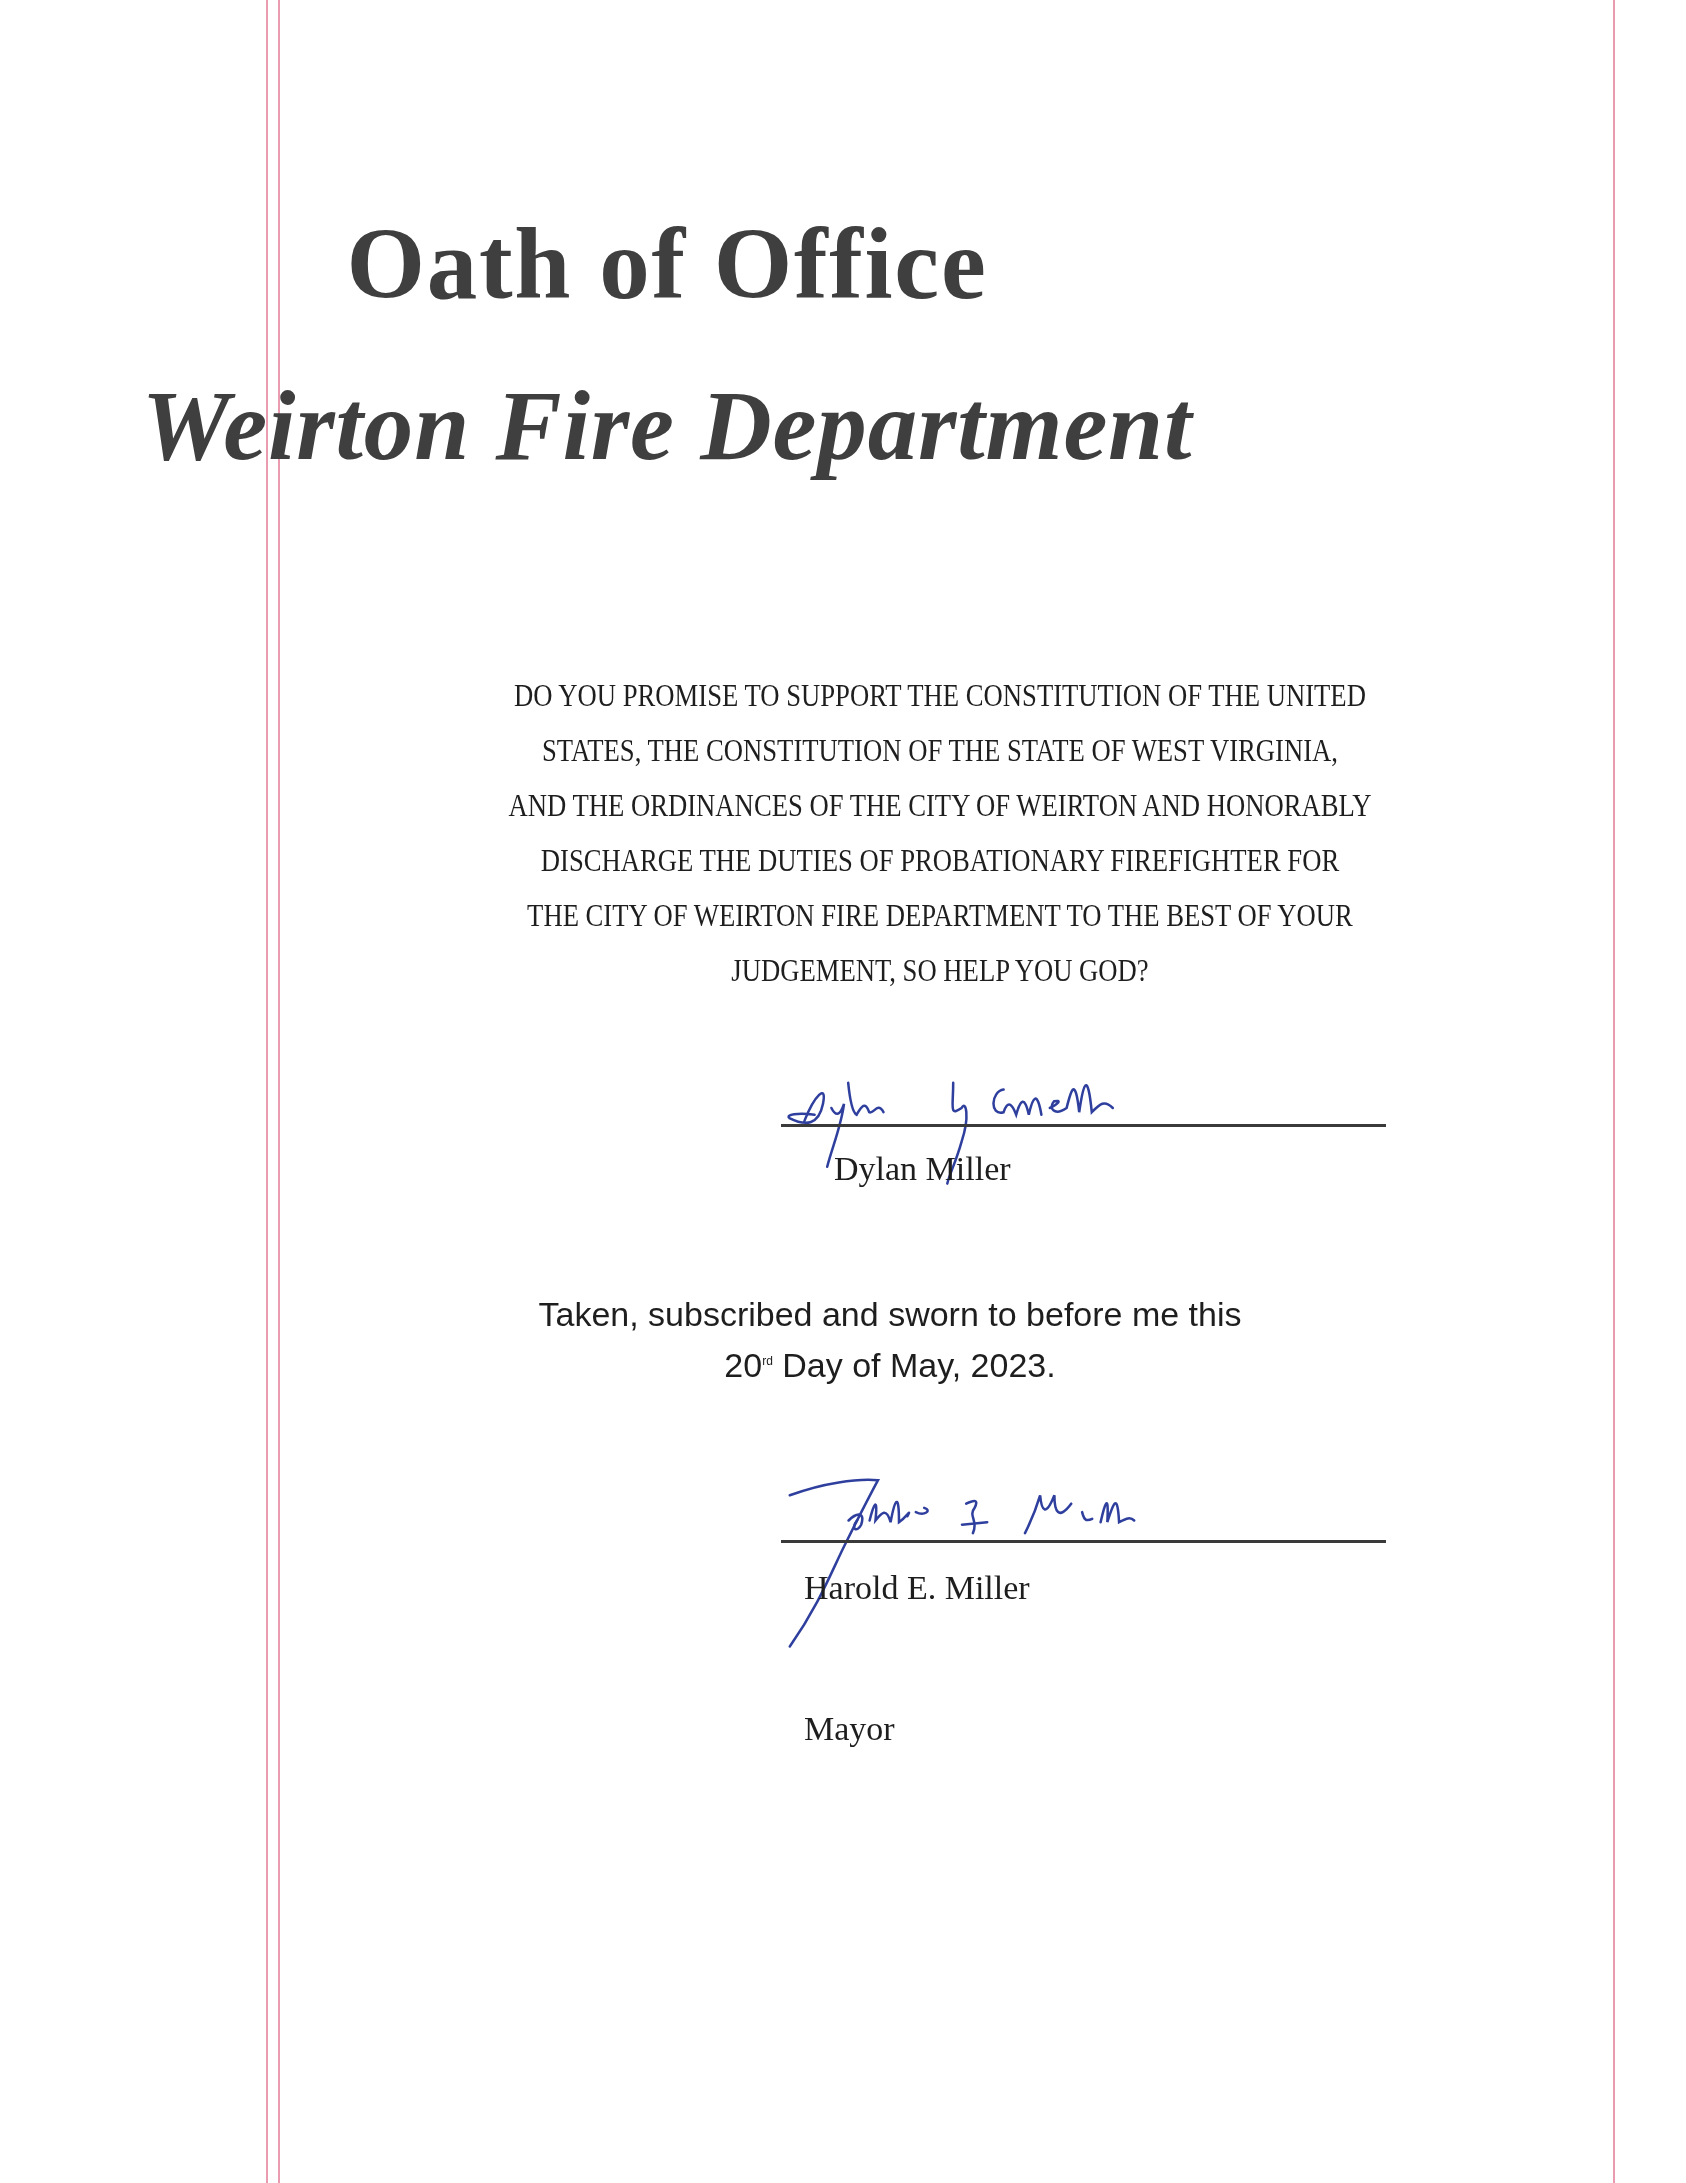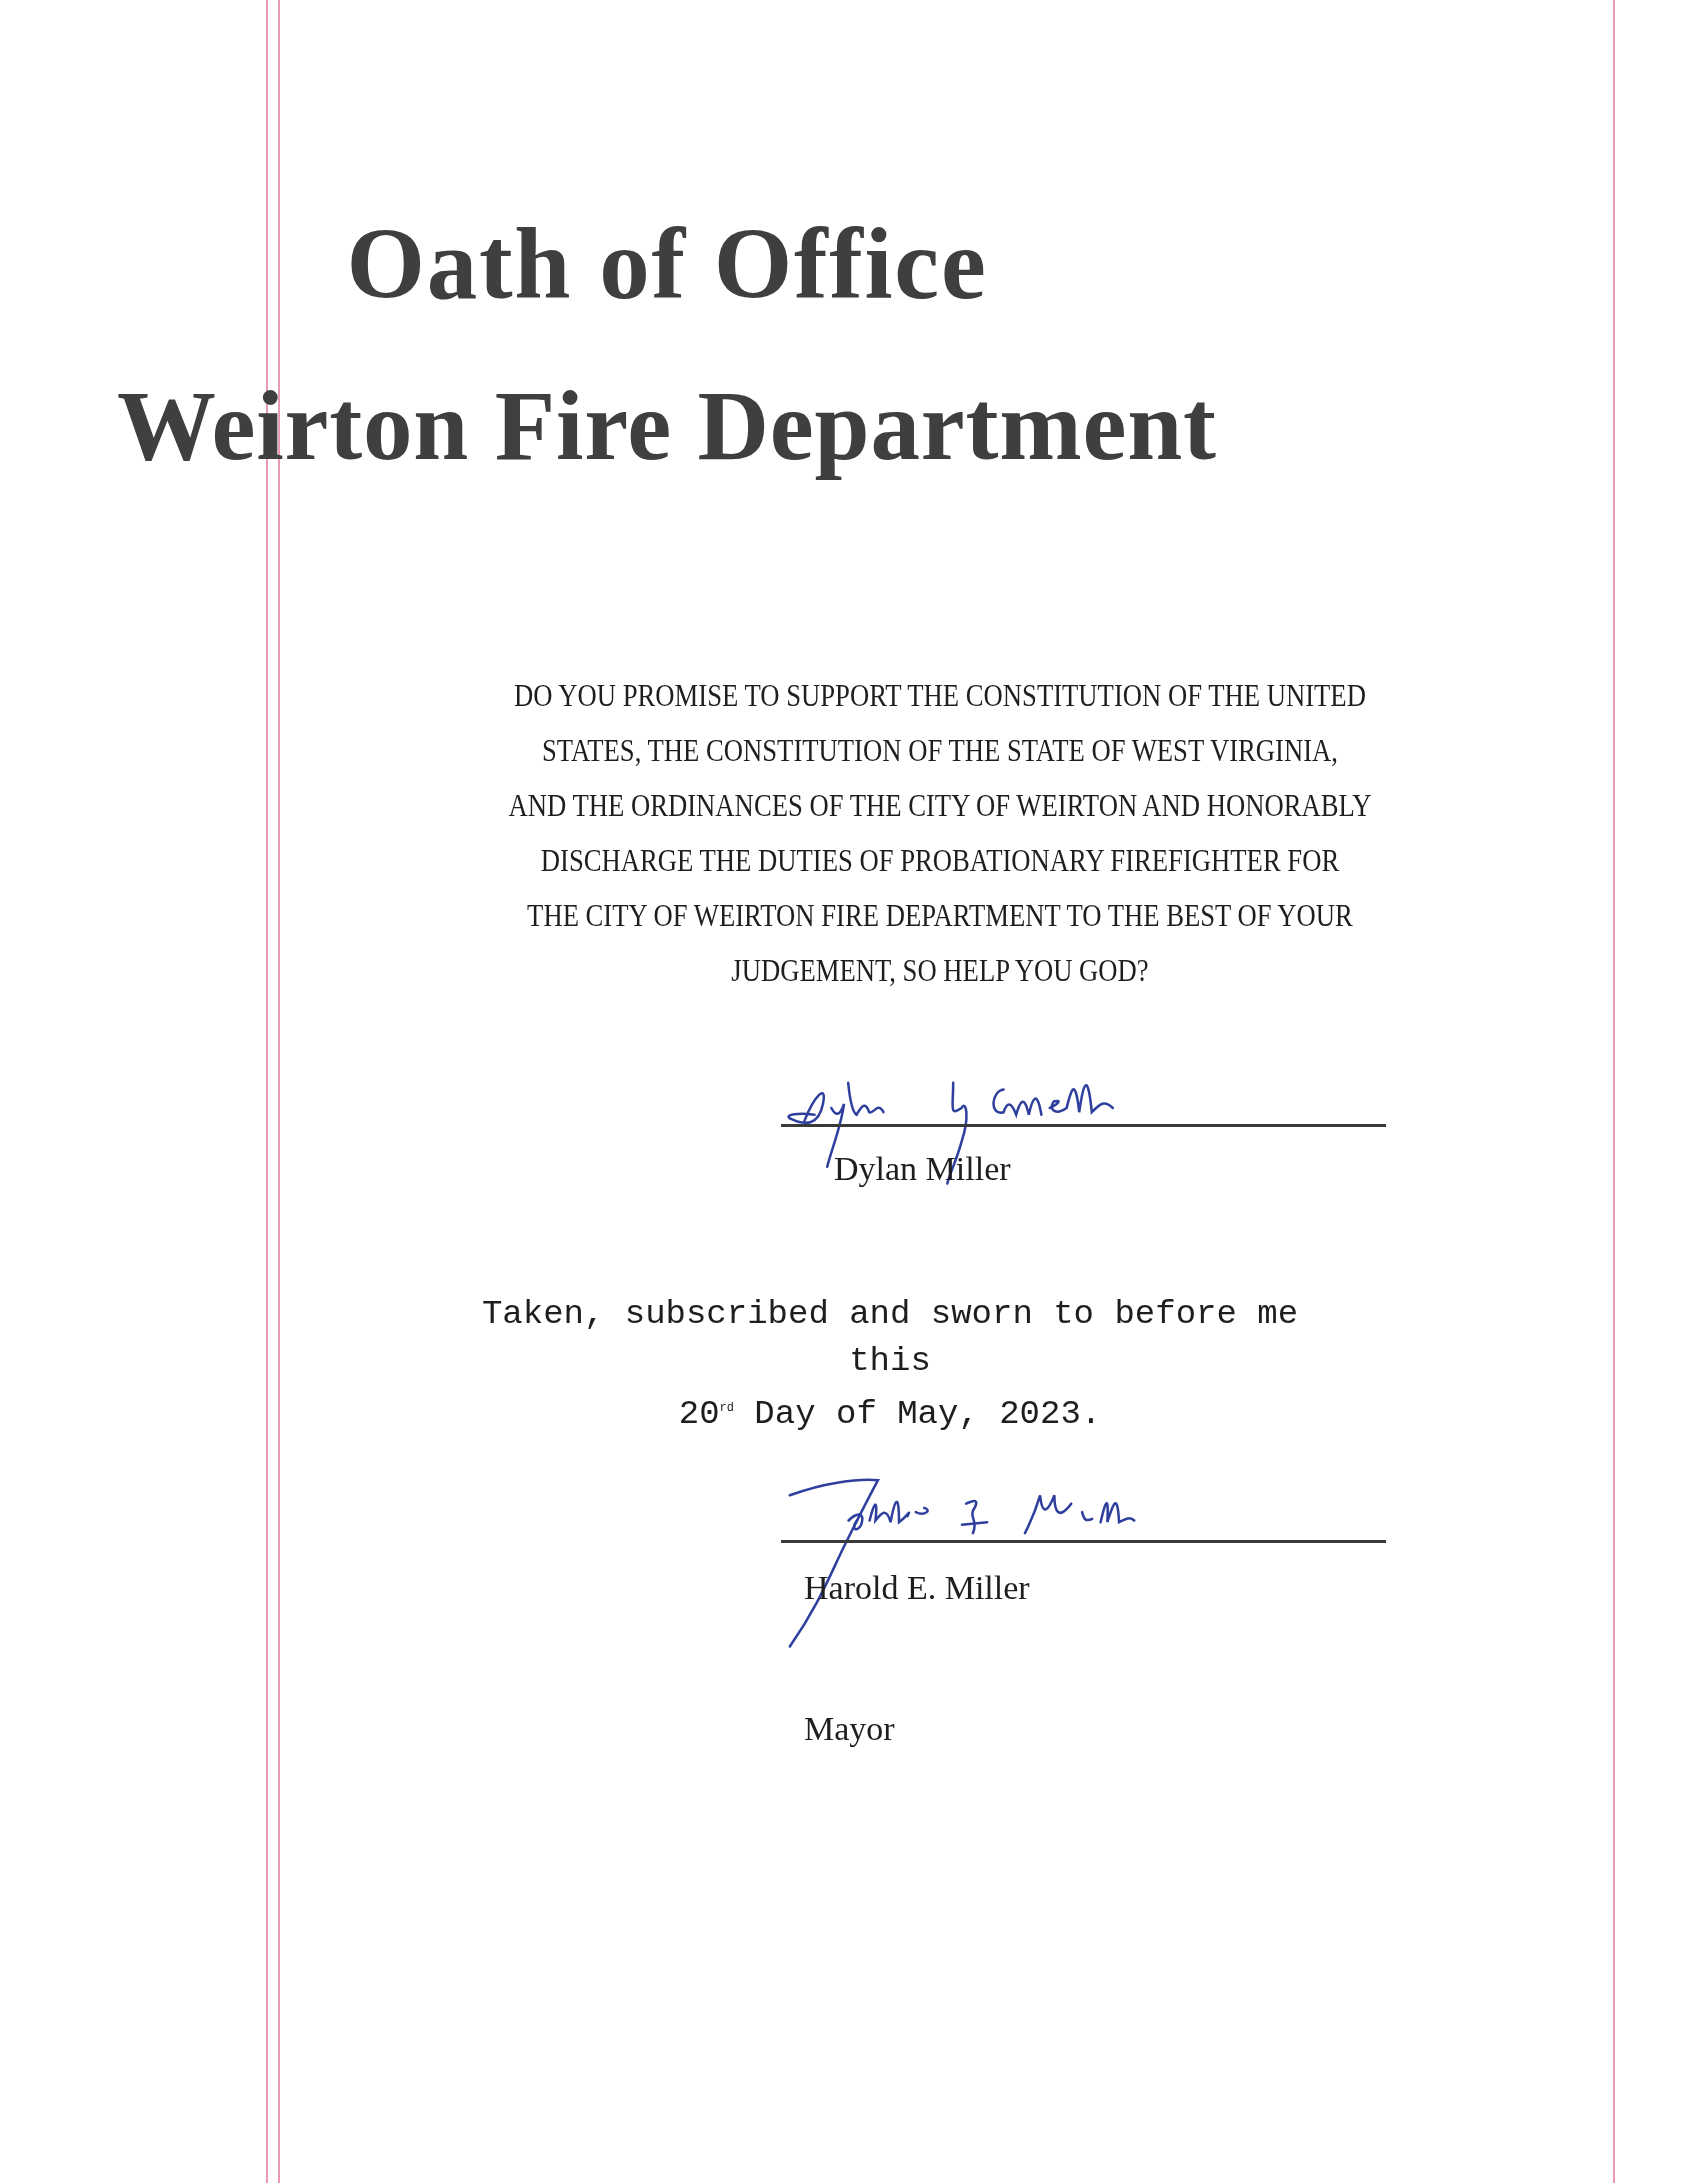--- a/index.html
+++ b/index.html
@@ -1,26 +1,26 @@
 <!DOCTYPE html>
 <html style="font-size:13.4px"><head>
 <meta charset="utf-8">
 <style>
   html, body { margin:0; padding:0; }
   body { width:1687px; height:2183px; background:#ffffff; position:relative; overflow:hidden; }
   .margin-line { position:absolute; top:0; height:2183px; width:1.7px; background:#ea9bb0; }
   .title { position:absolute; left:0; width:1334px; text-align:center; font-family:"Liberation Serif", serif; font-weight:bold; color:#3f3f3f; }
   .title1 { top:206px; font-size:101px; letter-spacing:1.7px; }
-  .title2 { top:369px; font-size:99px; letter-spacing:0.8px; }
+  .title2 { top:369px; font-size:99px; letter-spacing:0.8px;font-style:italic; }
   .oath { position:absolute; left:369px; width:1142px; top:668px; text-align:center; font-family:"Liberation Serif", serif; font-size:31px; color:#1e1e1e; line-height:55px; transform:scaleX(0.86); transform-origin:center top; }
   .oath div { white-space:nowrap; }
   .sig-line { position:absolute; height:2.5px; background:#3a3a3a; }
   .sig { position:absolute; }
   .name { position:absolute; font-family:"Liberation Serif", serif; font-size:34px; color:#1e1e1e; }
-  .sworn { position:absolute; left:470px; width:840px; top:1291px; text-align:center; font-family:Liberation Mono, monospace; font-size:34px; color:#1e1e1e; line-height:47px; }
+  .sworn { position:absolute; left:470px; width:840px; top:1291px; text-align:center; font-family:Liberation Sans, sans-serif; font-size:34px; color:#1e1e1e; line-height:47px; }
   .sworn sup { font-size:12px; }
 </style>
 </head>
 <body>
 
 <div class="margin-line" style="left:266px;"></div>
 <div class="margin-line" style="left:278px;"></div>
 <div class="margin-line" style="left:1613px;"></div>
 
 <div class="title title1">Oath of Office</div>

